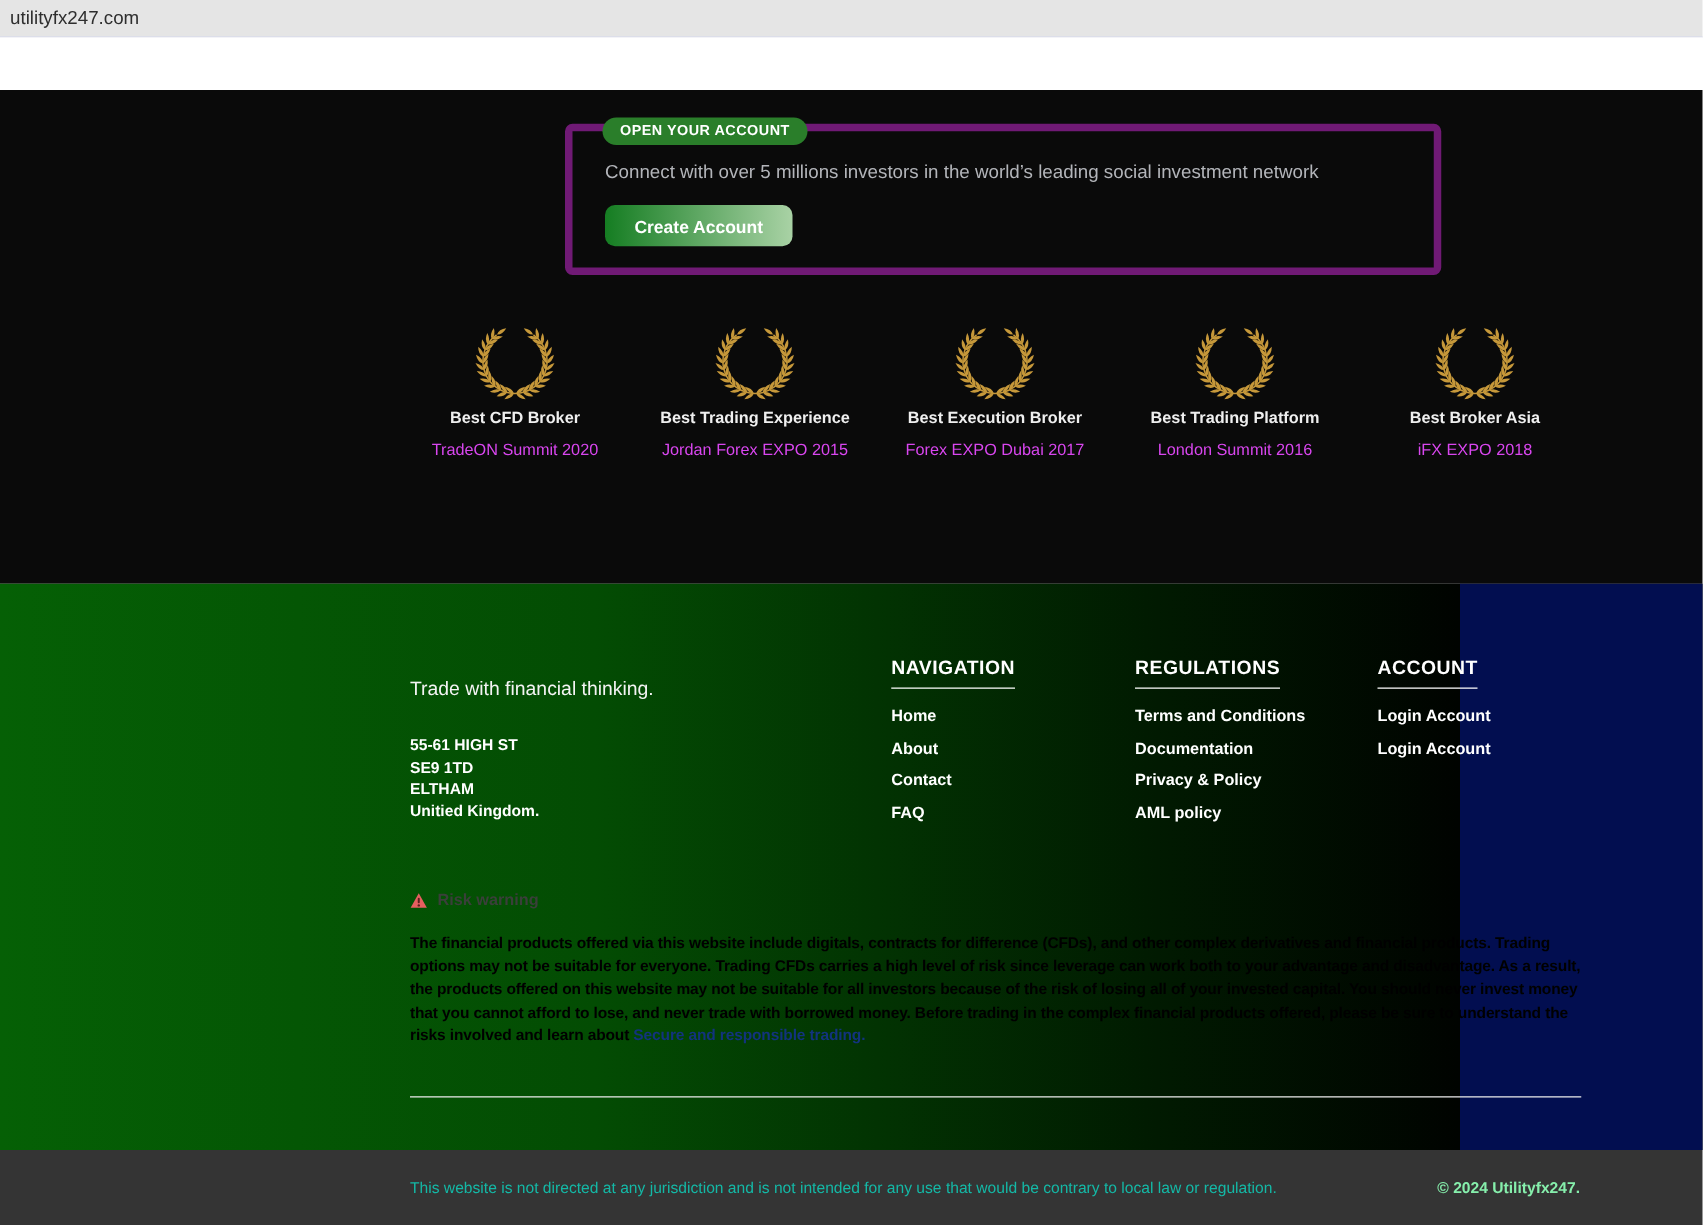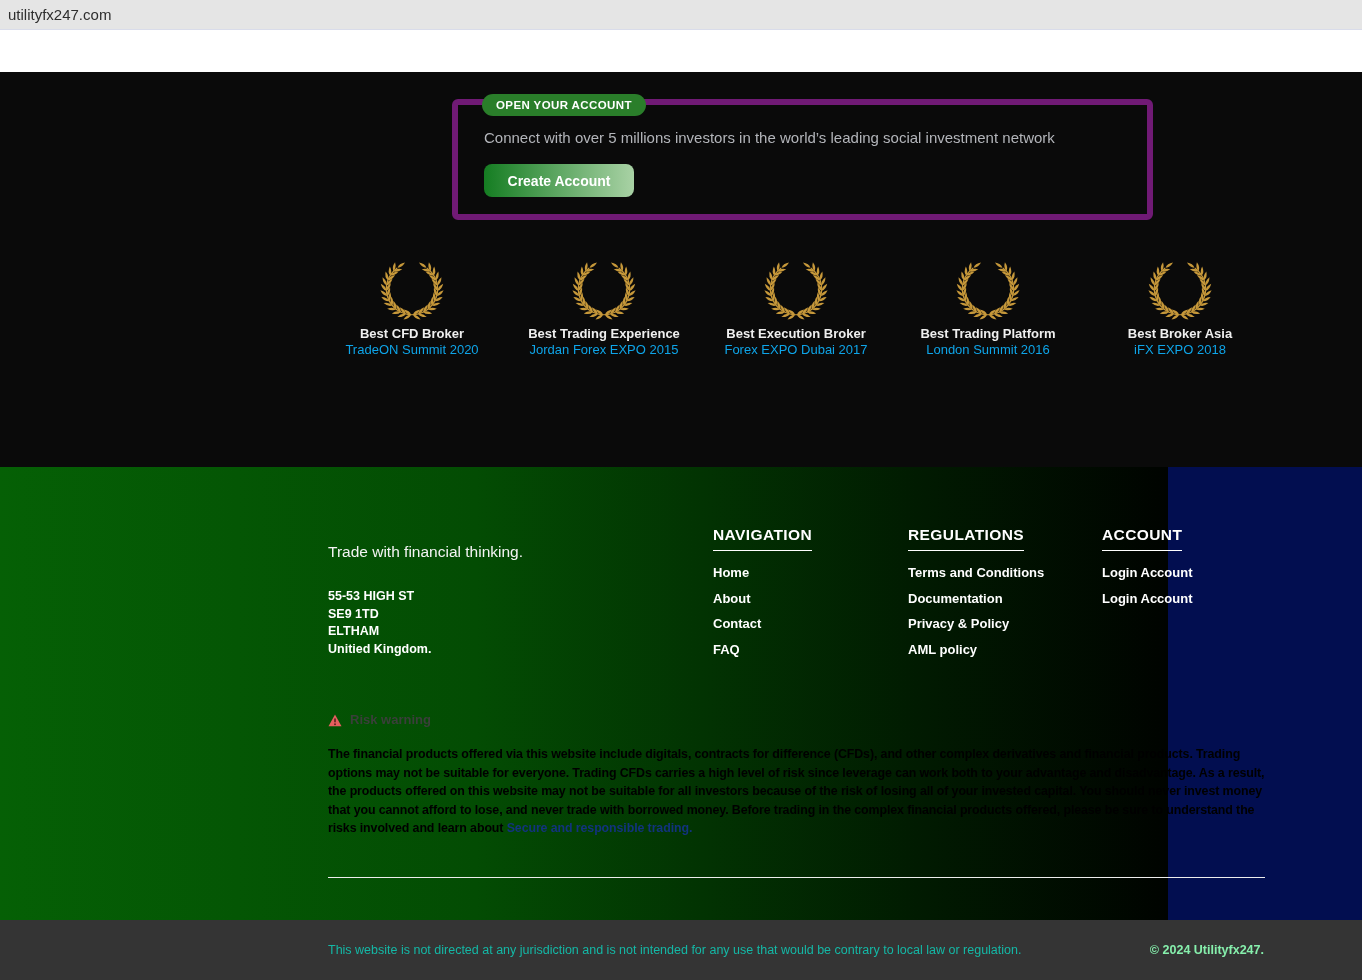--- a/index.html
+++ b/index.html
@@ -25,21 +25,21 @@
   .cta-text{position:absolute;left:26px;top:24px;color:#b3b5ba;font-size:15px;white-space:nowrap;}
   .cta-btn{position:absolute;left:26px;top:59px;width:150px;height:33px;border:none;
            border-radius:8px;background:linear-gradient(90deg,#157d22,#a9d2a5);
            color:#fff;font-size:14px;font-weight:700;cursor:pointer;
            font-family:"Liberation Sans",sans-serif;}
   
   .awards{position:absolute;left:316px;top:184px;width:960px;display:flex;}
   .award{width:192px;text-align:center;}
   .award svg{display:block;margin:0 auto;}
   .award-title{margin-top:4px;font-size:13px;font-weight:700;color:#efefef;line-height:15px;}
-  .award-sub{margin-top:1px;font-size:13px;color:#0ea5e9;line-height:15px;}
+  .award-sub{margin-top:11px;font-size:13px;color:#d946ef;line-height:15px;}
 
   
   .footer{position:absolute;left:0;top:467px;width:1362px;height:453px;
           background:linear-gradient(90deg,#056005 0%,#034c03 35%,#011a01 68%,#000300 85.7%,#000300 100%);}
   .navy-panel{position:absolute;left:1168px;top:0;width:194px;height:453px;background:#020e50;}
   .footer-content{position:absolute;left:0;top:0;width:1362px;height:453px;}
 
   .tagline{position:absolute;left:328px;top:76px;color:#f4f4f4;font-size:15.5px;}
   .address{position:absolute;left:328px;top:121px;color:#fff;font-size:12.5px;font-weight:700;}
   .address div{line-height:17.5px;}
@@ -263,21 +263,21 @@
     </div>
   </div>
 
   <div class="footer">
     <div class="navy-panel"></div>
     <div class="footer-content">
 
       <div class="tagline">Trade with financial thinking.</div>
 
       <div class="address">
-        <div>55-53 HIGH ST</div>
+        <div>55-61 HIGH ST</div>
         <div>SE9 1TD</div>
         <div>ELTHAM</div>
         <div>Unitied Kingdom.</div>
       </div>
 
       <div class="fcol fcol-nav">
         <span class="fcol-heading">NAVIGATION</span>
         <ul>
           <li>Home</li>
           <li>About</li>

